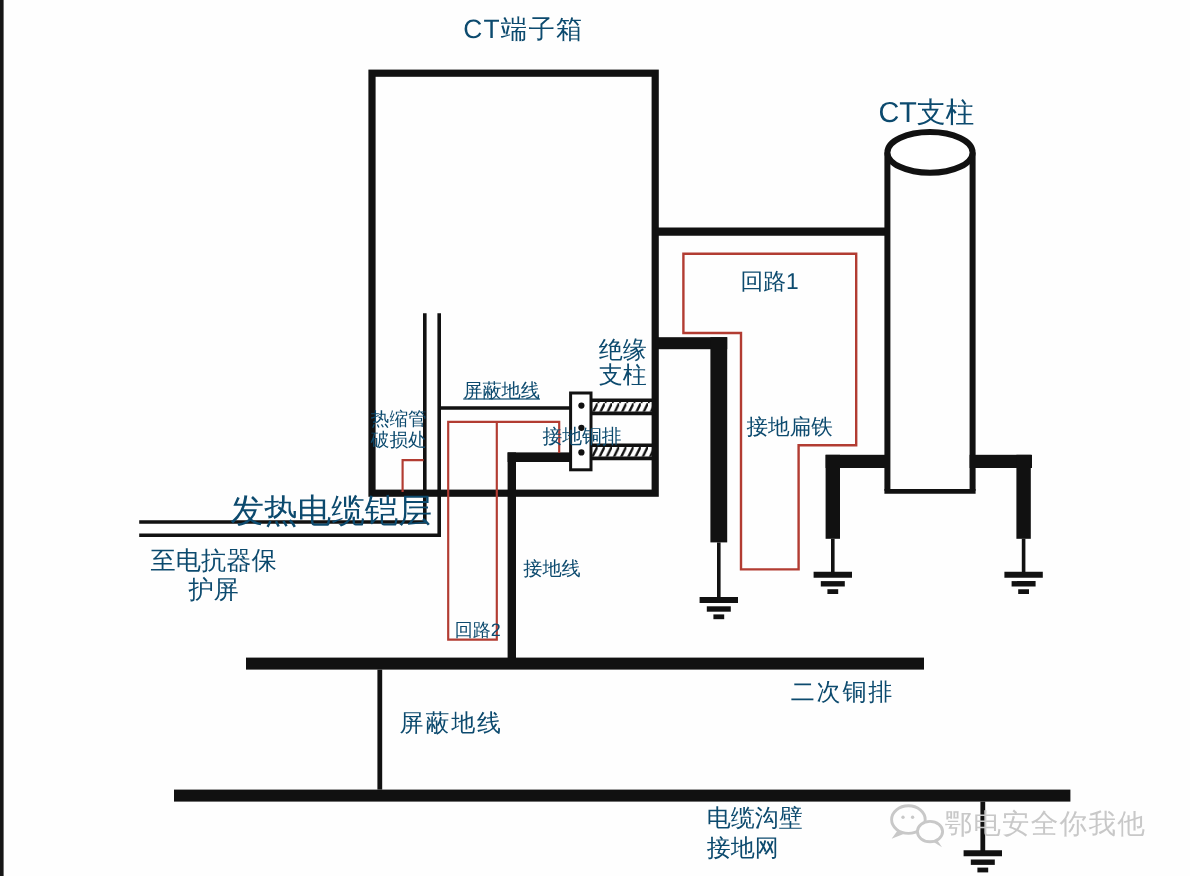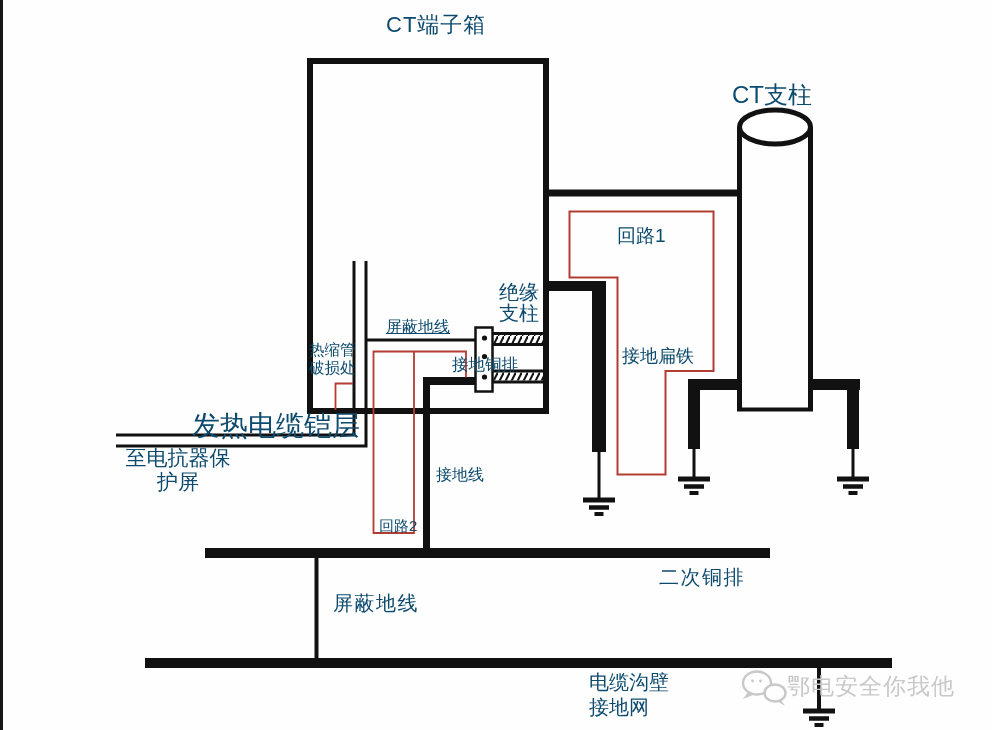--- a/index.html
+++ b/index.html
@@ -10,21 +10,21 @@
        font-family:"Liberation Sans","DejaVu Sans",sans-serif;}
   .lbl-ct-box{left:386px;top:12px;font-size:22px;letter-spacing:1px;}
   .lbl-ct-pillar{left:732px;top:81px;font-size:24px;}
   .lbl-loop1{left:617px;top:225px;font-size:19px;}
   .lbl-insul{left:499px;top:282px;font-size:20px;line-height:21px;}
   .lbl-shield{left:386px;top:318px;font-size:16px;text-decoration:underline;}
   .lbl-heat{left:309px;top:341px;font-size:15.5px;line-height:18px;}
   .lbl-copper{left:414px;top:355px;font-size:16.5px;margin-left:38px;}
   .lbl-flatiron{left:622px;top:346px;font-size:18px;}
   .lbl-armor{left:192px;top:410px;font-size:28px;}
-  .lbl-reactor{left:118px;top:446px;font-size:21px;line-height:24px;width:120px;text-align:center;}
+  .lbl-reactor{left:118px;top:456px;font-size:21px;line-height:24px;width:120px;text-align:center;}
   .lbl-gndwire{left:436px;top:466px;font-size:16px;}
   .lbl-loop2{left:379px;top:517px;font-size:15px;}
   .lbl-secondary{left:659px;top:566px;font-size:20px;letter-spacing:1.5px;text-align:right;}
   .lbl-support{left:333px;top:592px;font-size:20px;letter-spacing:1.5px;}
   .lbl-trench{left:589px;top:670px;font-size:20px;line-height:25px;width:92px;text-align:left;}
   .lbl-watermark{left:787px;top:673px;font-size:23px;letter-spacing:1px;color:var(--wm,#c8c8c8);}
 </style>
 </head>
 <body>
 

